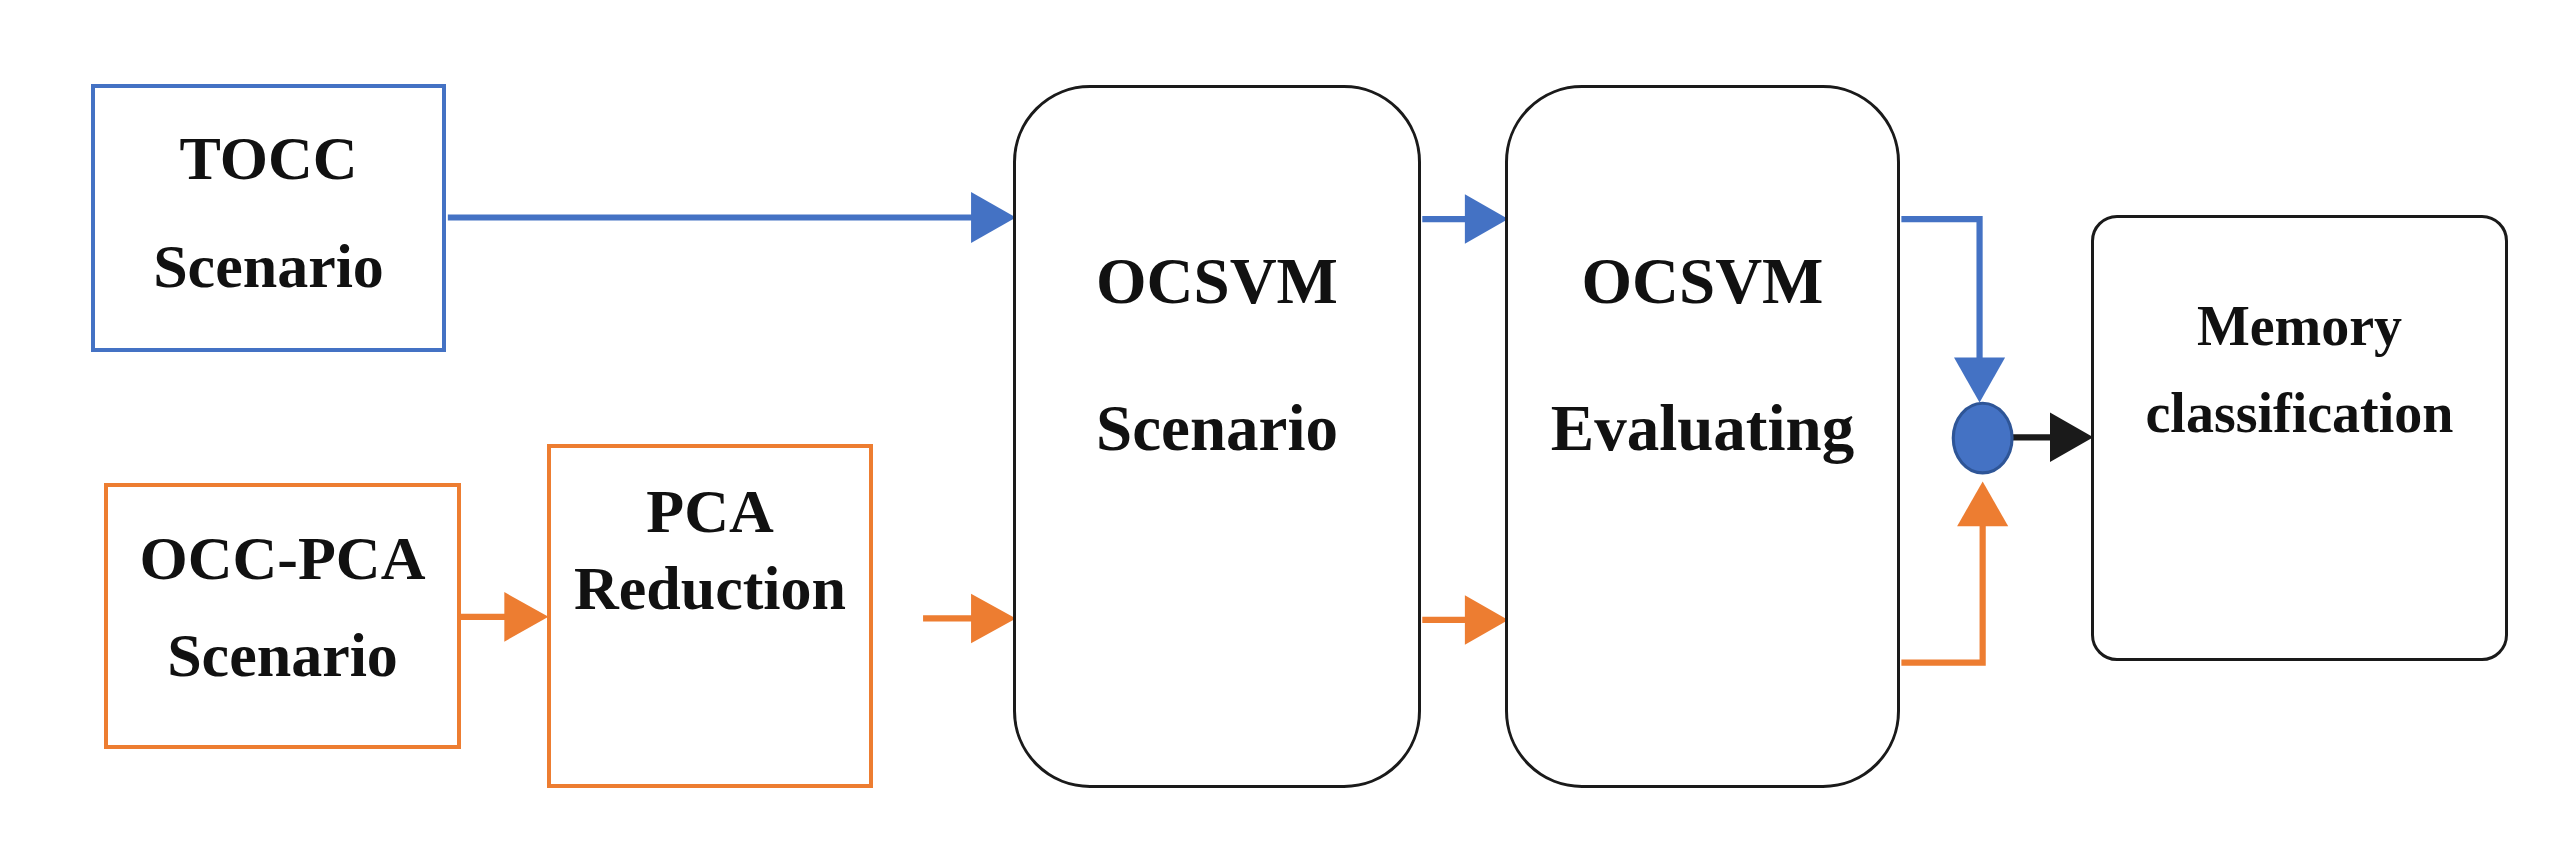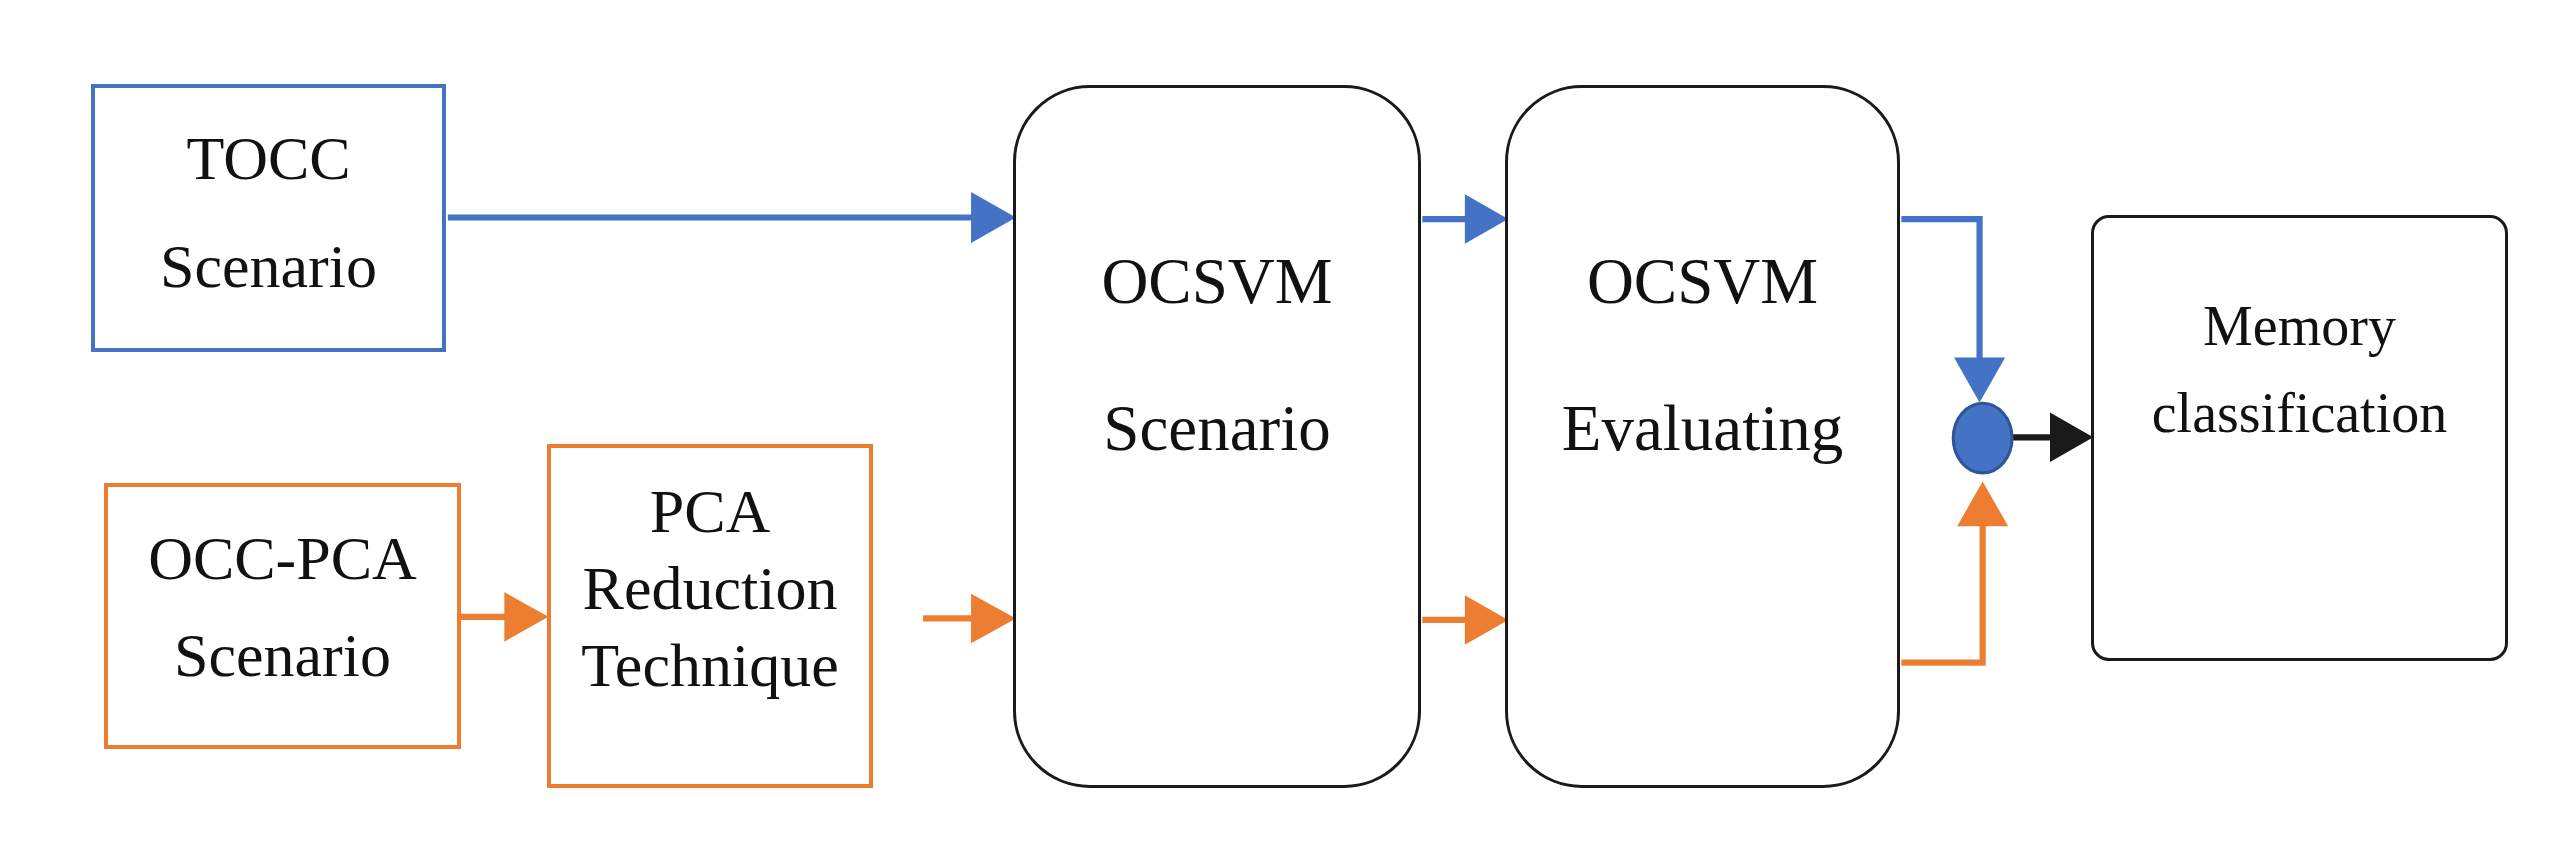--- a/index.html
+++ b/index.html
@@ -12,20 +12,21 @@
   }
   *{box-sizing:border-box;}
   html,body{margin:0;padding:0;background:var(--bg);}
   #canvas{
     position:relative;
     width:2576px;height:863px;
     background:var(--bg);
     overflow:hidden;
     font-family:"Liberation Serif","DejaVu Serif",serif;
     color:var(--text);
+    font-weight:bold;
   }
   .node{
     position:absolute;
     background:#fff;
     display:flex;flex-direction:column;align-items:center;
     text-align:center;
   }
   .sq{border:4.6px solid;}
   .rounded{border:3.9px solid var(--ink);}
   .line{white-space:nowrap;}
@@ -42,21 +43,21 @@
   #pca .line{line-height:77px;}
 
   #training{left:1013px;top:85px;width:408px;height:703px;border-radius:77px;font-size:65px;padding-top:141px;}
   #training .line{line-height:104px;}
   #training .line:first-child{margin-bottom:43px;}
 
   #testing{left:1505px;top:85px;width:395px;height:703px;border-radius:77px;font-size:65px;padding-top:141px;}
   #testing .line{line-height:104px;}
   #testing .line:first-child{margin-bottom:43px;}
 
-  #memory{left:2091px;top:215px;width:417px;height:446px;border-radius:18px;font-size:56px;padding-top:65px;}
+  #memory{left:2091px;top:215px;width:417px;height:446px;border-radius:26px;font-size:56px;padding-top:65px;}
   #memory .line{line-height:87px;}
 
   #wires{position:absolute;left:0;top:0;width:2576px;height:863px;pointer-events:none;}
   .blue-stroke{stroke:var(--blue);stroke-width:8;fill:none;}
   .blue-fill{fill:var(--blue);stroke:none;}
   .orange-stroke{stroke:var(--orange);stroke-width:8;fill:none;}
   .orange-fill{fill:var(--orange);stroke:none;}
   .black-stroke{stroke:var(--ink);stroke-width:8;fill:none;}
   .black-fill{fill:var(--ink);stroke:none;}
   .dot{fill:var(--blue);stroke:var(--dotedge);stroke-width:4;}
@@ -117,21 +118,20 @@
   </div>
 
   <div id="occ" class="node sq">
     <div class="line">OCC-PCA</div>
     <div class="line">Scenario</div>
   </div>
 
   <div id="pca" class="node sq">
     <div class="line">PCA</div>
     <div class="line">Reduction</div>
-    <div class="line">Technique</div>
   </div>
 
   <div id="training" class="node rounded">
     <div class="line">OCSVM</div>
     <div class="line">Scenario</div>
   </div>
 
   <div id="testing" class="node rounded">
     <div class="line">OCSVM</div>
     <div class="line">Evaluating</div>

